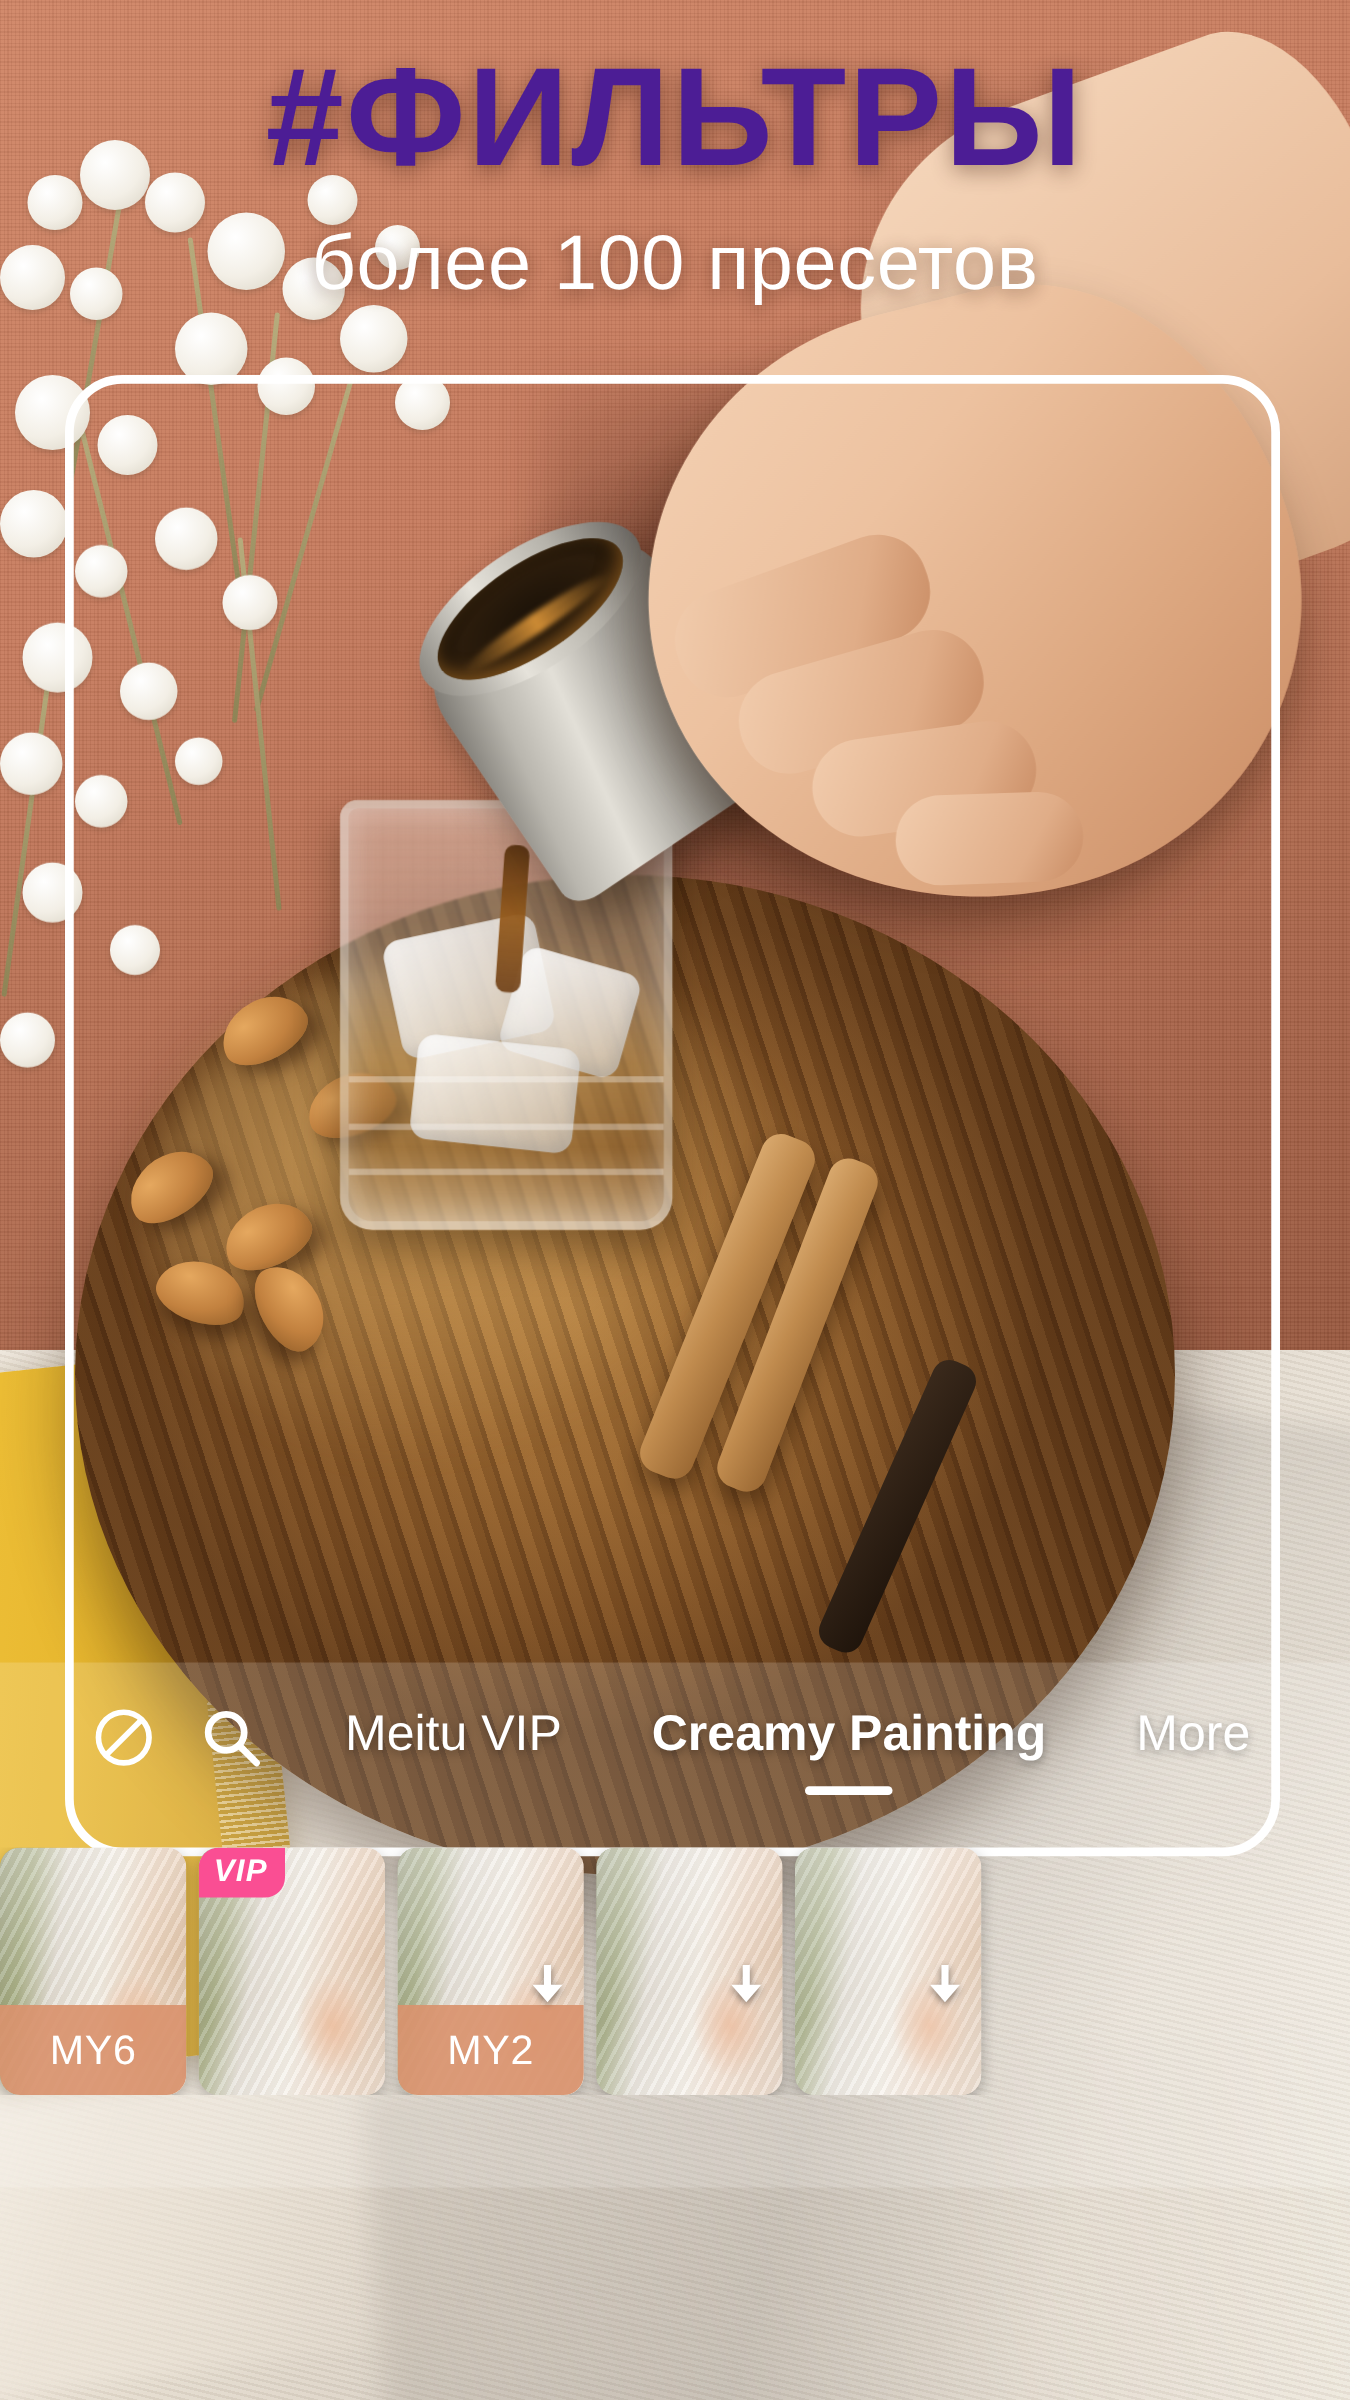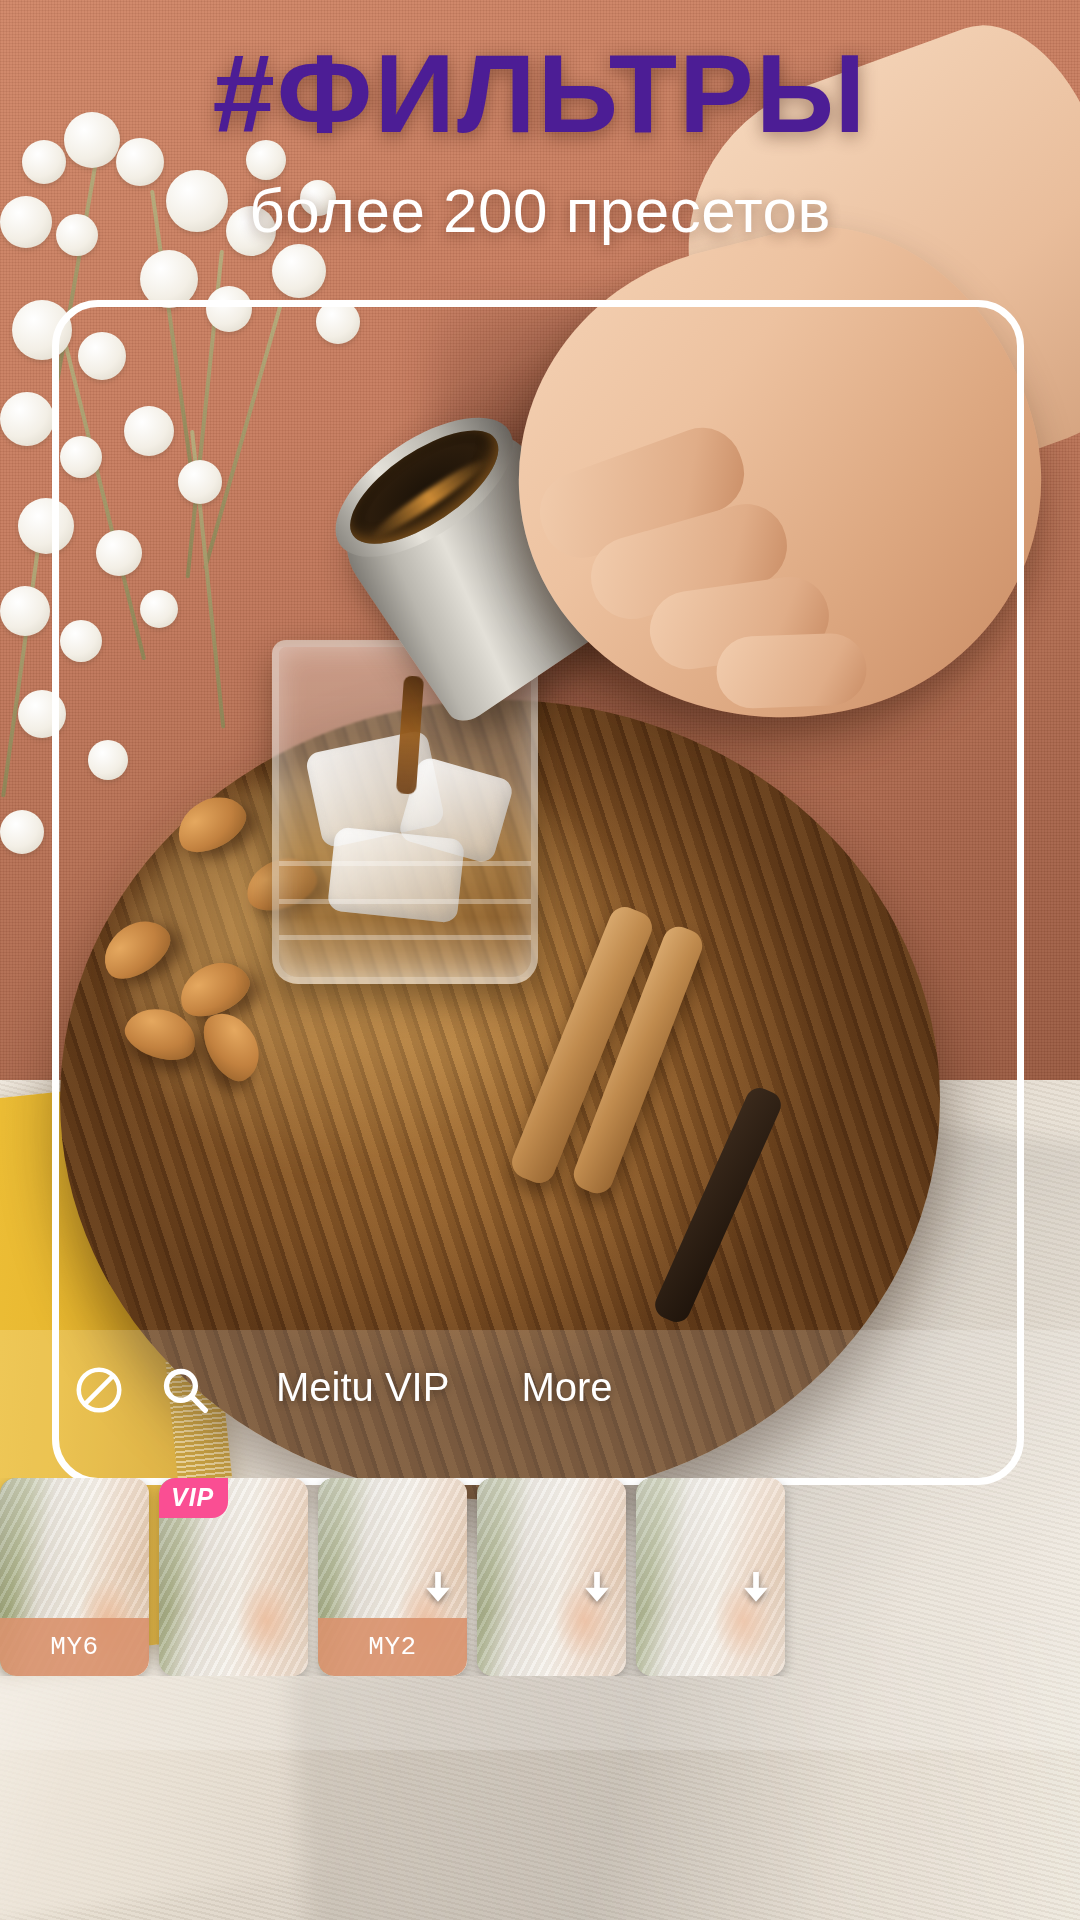--- a/index.html
+++ b/index.html
@@ -402,30 +402,29 @@
       repeating-linear-gradient(118deg, rgba(255,255,255,0.28) 0px, rgba(255,255,255,0.28) 3px, rgba(190,180,165,0.18) 3px, rgba(190,180,165,0.18) 8px);
   }
   .thumb-tint{
     position:absolute; inset:0;
     mix-blend-mode: screen;
   }
 
   .thumb-label{
     position:absolute;
     left:0; right:0; bottom:0;
-    height:58px;
+    height:72px;
     background: rgba(217,147,110,0.92);
     border-radius:0 0 16px 16px;
     color:#ffffff;
-    font-size:26px;
+    font-size:33px;
     display:flex;
     align-items:center;
     justify-content:center;
     letter-spacing:0.5px;
-    font-family:Liberation Mono, monospace;
   }
 
   .vip-badge{
     position:absolute;
     left:0; top:0;
     background:#FA4E93;
     color:#ffffff;
     font-size:25px;
     font-weight:bold;
     font-style:italic;
@@ -535,21 +534,21 @@
       <div class="bloom" style="left:18px;top:690px;width:48px;height:48px;"></div>
       <div class="bloom" style="left:88px;top:740px;width:40px;height:40px;"></div>
       <div class="bloom" style="left:0px;top:810px;width:44px;height:44px;"></div>
       <div class="bloom" style="left:246px;top:140px;width:40px;height:40px;"></div>
       <div class="bloom" style="left:300px;top:180px;width:36px;height:36px;"></div>
     </div>
   </div>
 
   <div class="headline">#ФИЛЬТРЫ</div>
 
-  <div class="subheadline">более 200 пресетов</div>
+  <div class="subheadline">более 100 пресетов</div>
 
   <div class="phone-frame"></div>
 
   <div class="filter-panel">
 
     <div class="tabs-row">
 
       <div class="icon-btn">
         <span>
           <svg width="54" height="54" viewBox="0 0 24 24" fill="none" stroke="#ffffff" stroke-width="2" stroke-linecap="round">
@@ -563,20 +562,21 @@
         <span>
           <svg width="54" height="54" viewBox="0 0 24 24" fill="none" stroke="#ffffff" stroke-width="2.4" stroke-linecap="round">
             <circle cx="10.2" cy="10.2" r="6.4"></circle>
             <line x1="15.2" y1="15.2" x2="21" y2="21"></line>
           </svg>
         </span>
       </div>
 
       <div class="tab-scroller">
         <div class="tab">Meitu VIP</div>
+        <div class="tab active">Creamy Painting</div>
         <div class="tab">More</div>
       </div>
     </div>
 
     <div class="thumbs-row">
 
 
       <div class="thumb-list">
 
         <div class="thumb">

